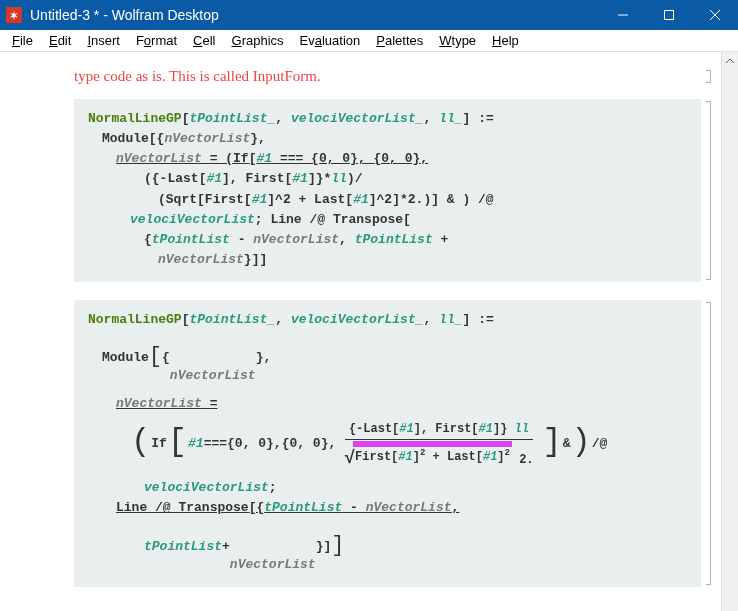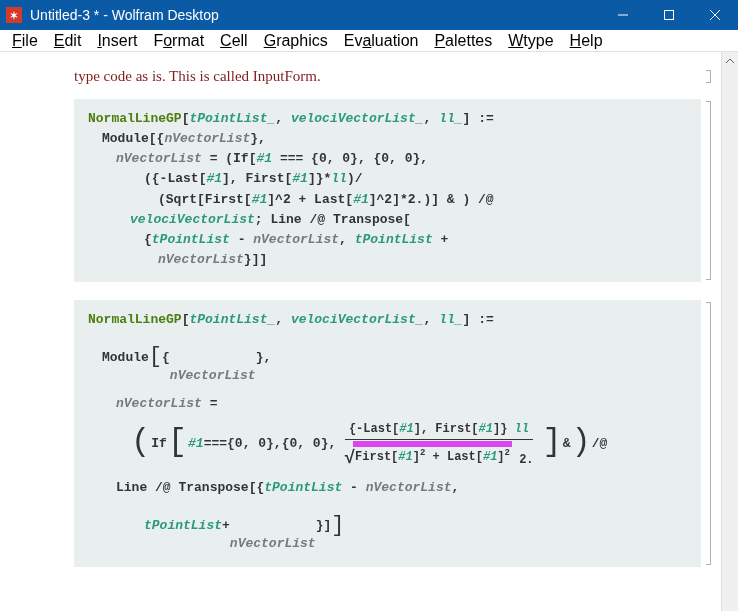--- a/index.html
+++ b/index.html
@@ -37,21 +37,21 @@
   }
   .win-btn svg { width: 10px; height: 10px; stroke: #fff; stroke-width: 1; fill: none; }
 
   .menubar {
     background: #fff;
     height: 22px;
     display: flex;
     align-items: center;
     padding: 0 4px;
     border-bottom: 1px solid #e0e0e0;
-    font-size: 16px;
+    font-size: 13px;
   }
   .menu-item {
     padding: 2px 8px;
   }
   .menu-item .ul { text-decoration: underline; }
 
   .content {
     flex: 1;
     display: flex;
     overflow: hidden;
@@ -71,21 +71,21 @@
     position: absolute;
     width: 100%; height: 17px;
     display: flex; align-items: center; justify-content: center;
     color: #606060;
   }
   .scroll-arrow.up { top: 0; }
 
   .text-line {
     font-family: Georgia, "Times New Roman", serif;
     font-size: 15px;
-    color: #7f1d1d;
+    color: #ef4444;
     margin: 6px 0 14px 0;
   }
 
   .codeblock {
     background: #e9efef;
     padding: 10px 14px 12px 14px;
     font-family: Consolas, "Courier New", monospace;
     font-size: 13px;
     font-weight: bold;
     line-height: 1.55;
@@ -155,21 +155,21 @@
     margin-right: -2px;
     align-self: flex-end;
   }
   .sqrt-body {
     border-top: 6px solid #d946ef;
     padding: 0 2px;
   }
   sup.exp { font-size: 9px; vertical-align: super; font-weight: bold; }
 
   .indent1 { padding-left: 14px; }
-  .indent2 { padding-left: 28px; }
+  .indent2 { padding-left: 28px; text-decoration: underline; }
   .indent3 { padding-left: 42px; }
   .indent4 { padding-left: 56px; }
   .indent5 { padding-left: 70px; }
 
   .caret {
     display: inline-block;
     width: 1px;
     height: 16px;
     background: #000;
     vertical-align: middle;
@@ -289,20 +289,23 @@
             </span>
             <span> 2.</span>
           </span>
         </span>
         <span class="bigbracket">]</span>
         <span> &amp; </span>
         <span class="bigbracket">)</span>
         <span> /@</span>
       </div>
       <div style="height:8px"></div>
+      <div class="indent4">
+        <span class="arg">velociVectorList</span><span class="sym">;</span>
+      </div>
       <div class="indent2">
         <span class="kw">Line</span><span class="sym"> /@ </span><span class="kw">Transpose</span><span class="sym">[{</span><span class="arg">tPointList</span><span class="sym"> - </span><span class="loc">nVectorList</span><span class="sym">,</span>
       </div>
       <div class="indent4 mathline">
         <span class="arg">tPointList</span>
           <span class="sym"> + </span>
           <span class="loc">nVectorList</span>
           <span class="sym">}]</span>
           <span class="medbracket">]</span>
       </div>

